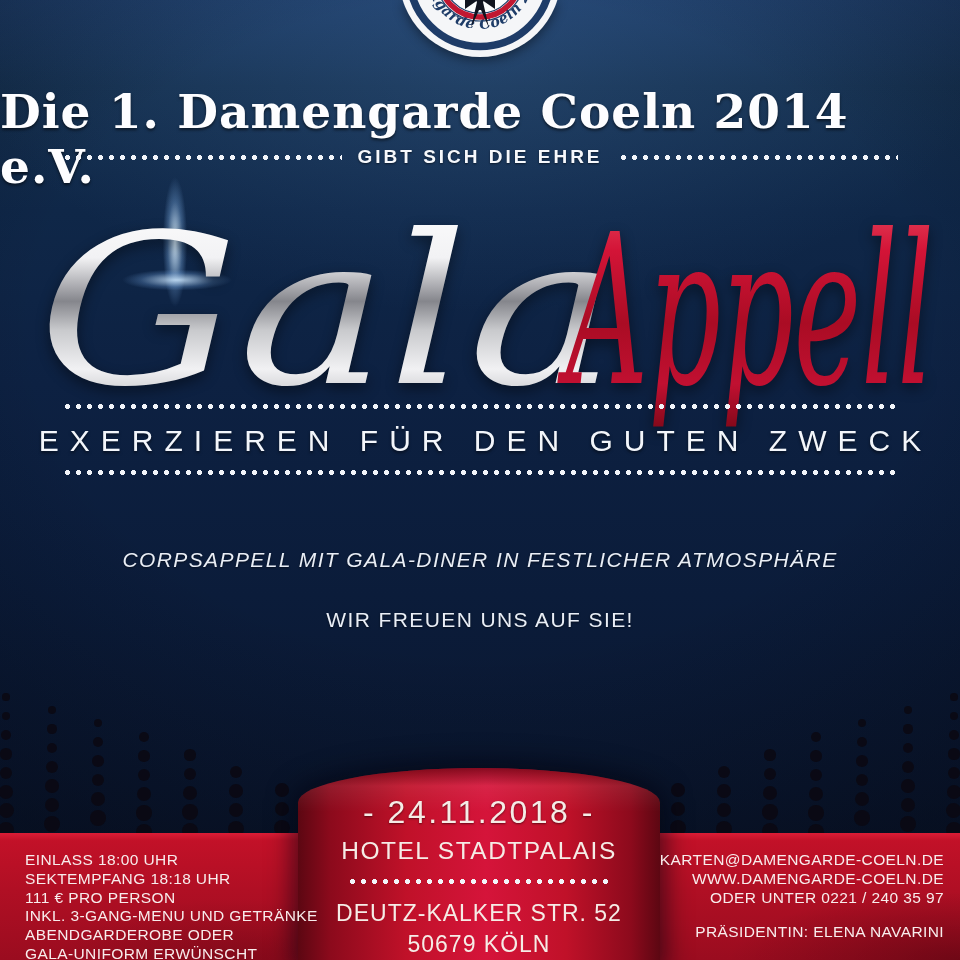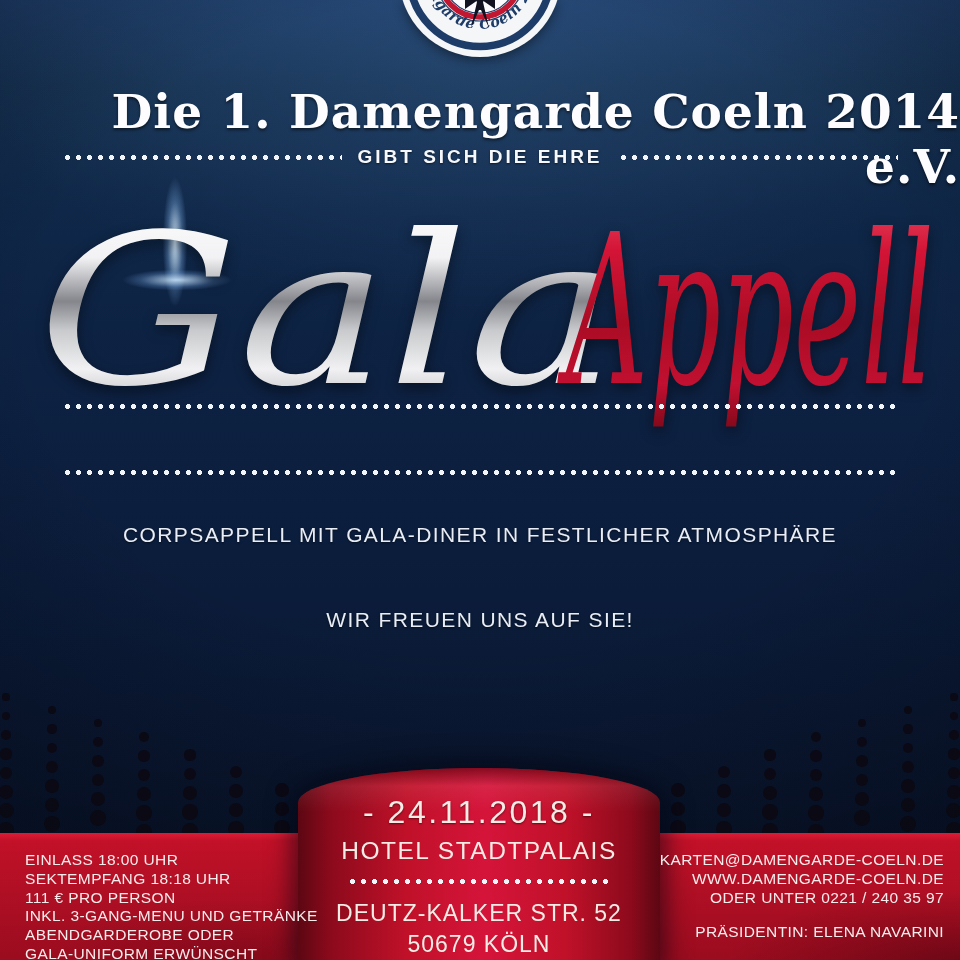--- a/index.html
+++ b/index.html
@@ -14,42 +14,42 @@
     background:radial-gradient(ellipse 85% 62% at 50% 34%, transparent 55%, rgba(3,6,16,.40) 100%);}
   
   .sparkle-beam{position:absolute;left:158px;top:152px;width:34px;height:180px;z-index:2;
     background:radial-gradient(closest-side, rgba(215,238,255,.95), rgba(130,180,235,.35) 45%, transparent 72%);}
   .sparkle-cross{position:absolute;left:104px;top:266px;width:146px;height:28px;z-index:2;
     background:radial-gradient(closest-side, rgba(205,232,255,.85), rgba(120,170,230,.28) 50%, transparent 75%);}
   
   .badge{position:absolute;left:395px;top:0;z-index:3;filter:drop-shadow(0 3px 6px rgba(0,0,0,.45));}
   
   .title{position:absolute;left:0;right:0;top:84px;margin:0;z-index:3;
-    text-align:right;color:#fdfdff;font-family:"DejaVu Serif",serif;font-weight:bold;
+    text-align:left;color:#fdfdff;font-family:"DejaVu Serif",serif;font-weight:bold;
     font-size:47px;letter-spacing:1px;text-shadow:0 2px 3px rgba(0,0,0,.55);}
   .subtitle-row{position:absolute;left:62px;right:62px;top:148px;height:18px;z-index:3;
     display:flex;align-items:center;gap:15px;}
   .dotline{height:5px;background-image:radial-gradient(circle closest-side,#f2f5fa 90%,transparent 100%);
     background-size:11px 5px;background-repeat:repeat-x;background-position:left center;}
   .subtitle-row .dotline{flex:1;}
   .subtitle{color:#f6f8fc;font-size:19px;letter-spacing:3px;white-space:nowrap;font-weight:bold;
     text-shadow:0 1px 2px rgba(0,0,0,.5);}
   
   .hero{position:absolute;left:26px;top:208px;z-index:3;overflow:visible;
     filter:drop-shadow(0 5px 7px rgba(0,0,0,.45));}
   .hero text{font-family:"DejaVu Serif",serif;font-style:italic;}
   
   .sep{position:absolute;left:62px;right:62px;height:5px;z-index:4;}
   .sep1{top:404px;} .sep2{top:470px;}
   .tagline{position:absolute;left:0;right:0;top:424px;z-index:4;text-align:center;
     color:#f3f6fb;font-size:30px;letter-spacing:11px;text-indent:11px;font-weight:400;
     text-shadow:0 2px 3px rgba(0,0,0,.5);}
   .intro{position:absolute;left:0;right:0;z-index:3;text-align:center;color:#e9eef6;
     font-size:21px;letter-spacing:1.4px;text-shadow:0 1px 2px rgba(0,0,0,.5);}
-  .intro.l1{top:523px;} .intro.l2{top:566px;} .intro.l3{top:608px;}
+  .intro.l1{top:548px;font-style:italic;} .intro.l2{top:566px;} .intro.l3{top:608px;}
   
   .corner-dot{position:absolute;border-radius:50%;background:#0b0812;opacity:.85;z-index:1;}
   
   .band{position:absolute;left:0;top:833px;width:960px;height:127px;z-index:2;
     background:linear-gradient(180deg,#dc1d36 0%,#c21128 6%,#b00f24 45%,#9a0c1f 100%);}
   .band::after{content:"";position:absolute;inset:0;pointer-events:none;
     background:
       radial-gradient(ellipse 40% 90% at 100% 100%, rgba(40,0,6,.38), transparent 60%),
       radial-gradient(ellipse 30% 80% at 24% 100%, rgba(40,0,6,.22), transparent 60%);}
   
@@ -124,20 +124,21 @@
         <stop offset=".55" stop-color="#aa0c24"></stop>
           <stop offset=".8" stop-color="#c11031"></stop>
         <stop offset="1" stop-color="#7e0818"></stop>
       </linearGradient>
     </defs>
     <text x="12" y="175" font-size="208" textLength="580" lengthAdjust="spacingAndGlyphs" fill="url(#gradSilver)">Gala</text>
     <text x="540" y="175" font-size="208" textLength="368" lengthAdjust="spacingAndGlyphs" fill="url(#gradRed)">Appell</text>
   </svg>
 
   <div class="sep sep1 dotline"></div>
+  <div class="tagline">EXERZIEREN FÜR DEN GUTEN ZWECK</div>
   <div class="sep sep2 dotline"></div>
 
   <div class="intro l1">CORPSAPPELL MIT GALA-DINER IN FESTLICHER ATMOSPHÄRE</div>
   <div class="intro l3">WIR FREUEN UNS AUF SIE!</div>
 
   <div id="dots-layer">
       <div class="corner-dot" style="left: 2.485px; top: 693.485px; height: 7.03px; width: 7.03px;"></div>
       <div class="corner-dot" style="left: 950.485px; top: 693.485px; height: 7.03px; width: 7.03px;"></div>
       <div class="corner-dot" style="left: 1.82px; top: 711.82px; height: 8.36px; width: 8.36px;"></div>
       <div class="corner-dot" style="left: 949.82px; top: 711.82px; height: 8.36px; width: 8.36px;"></div>

